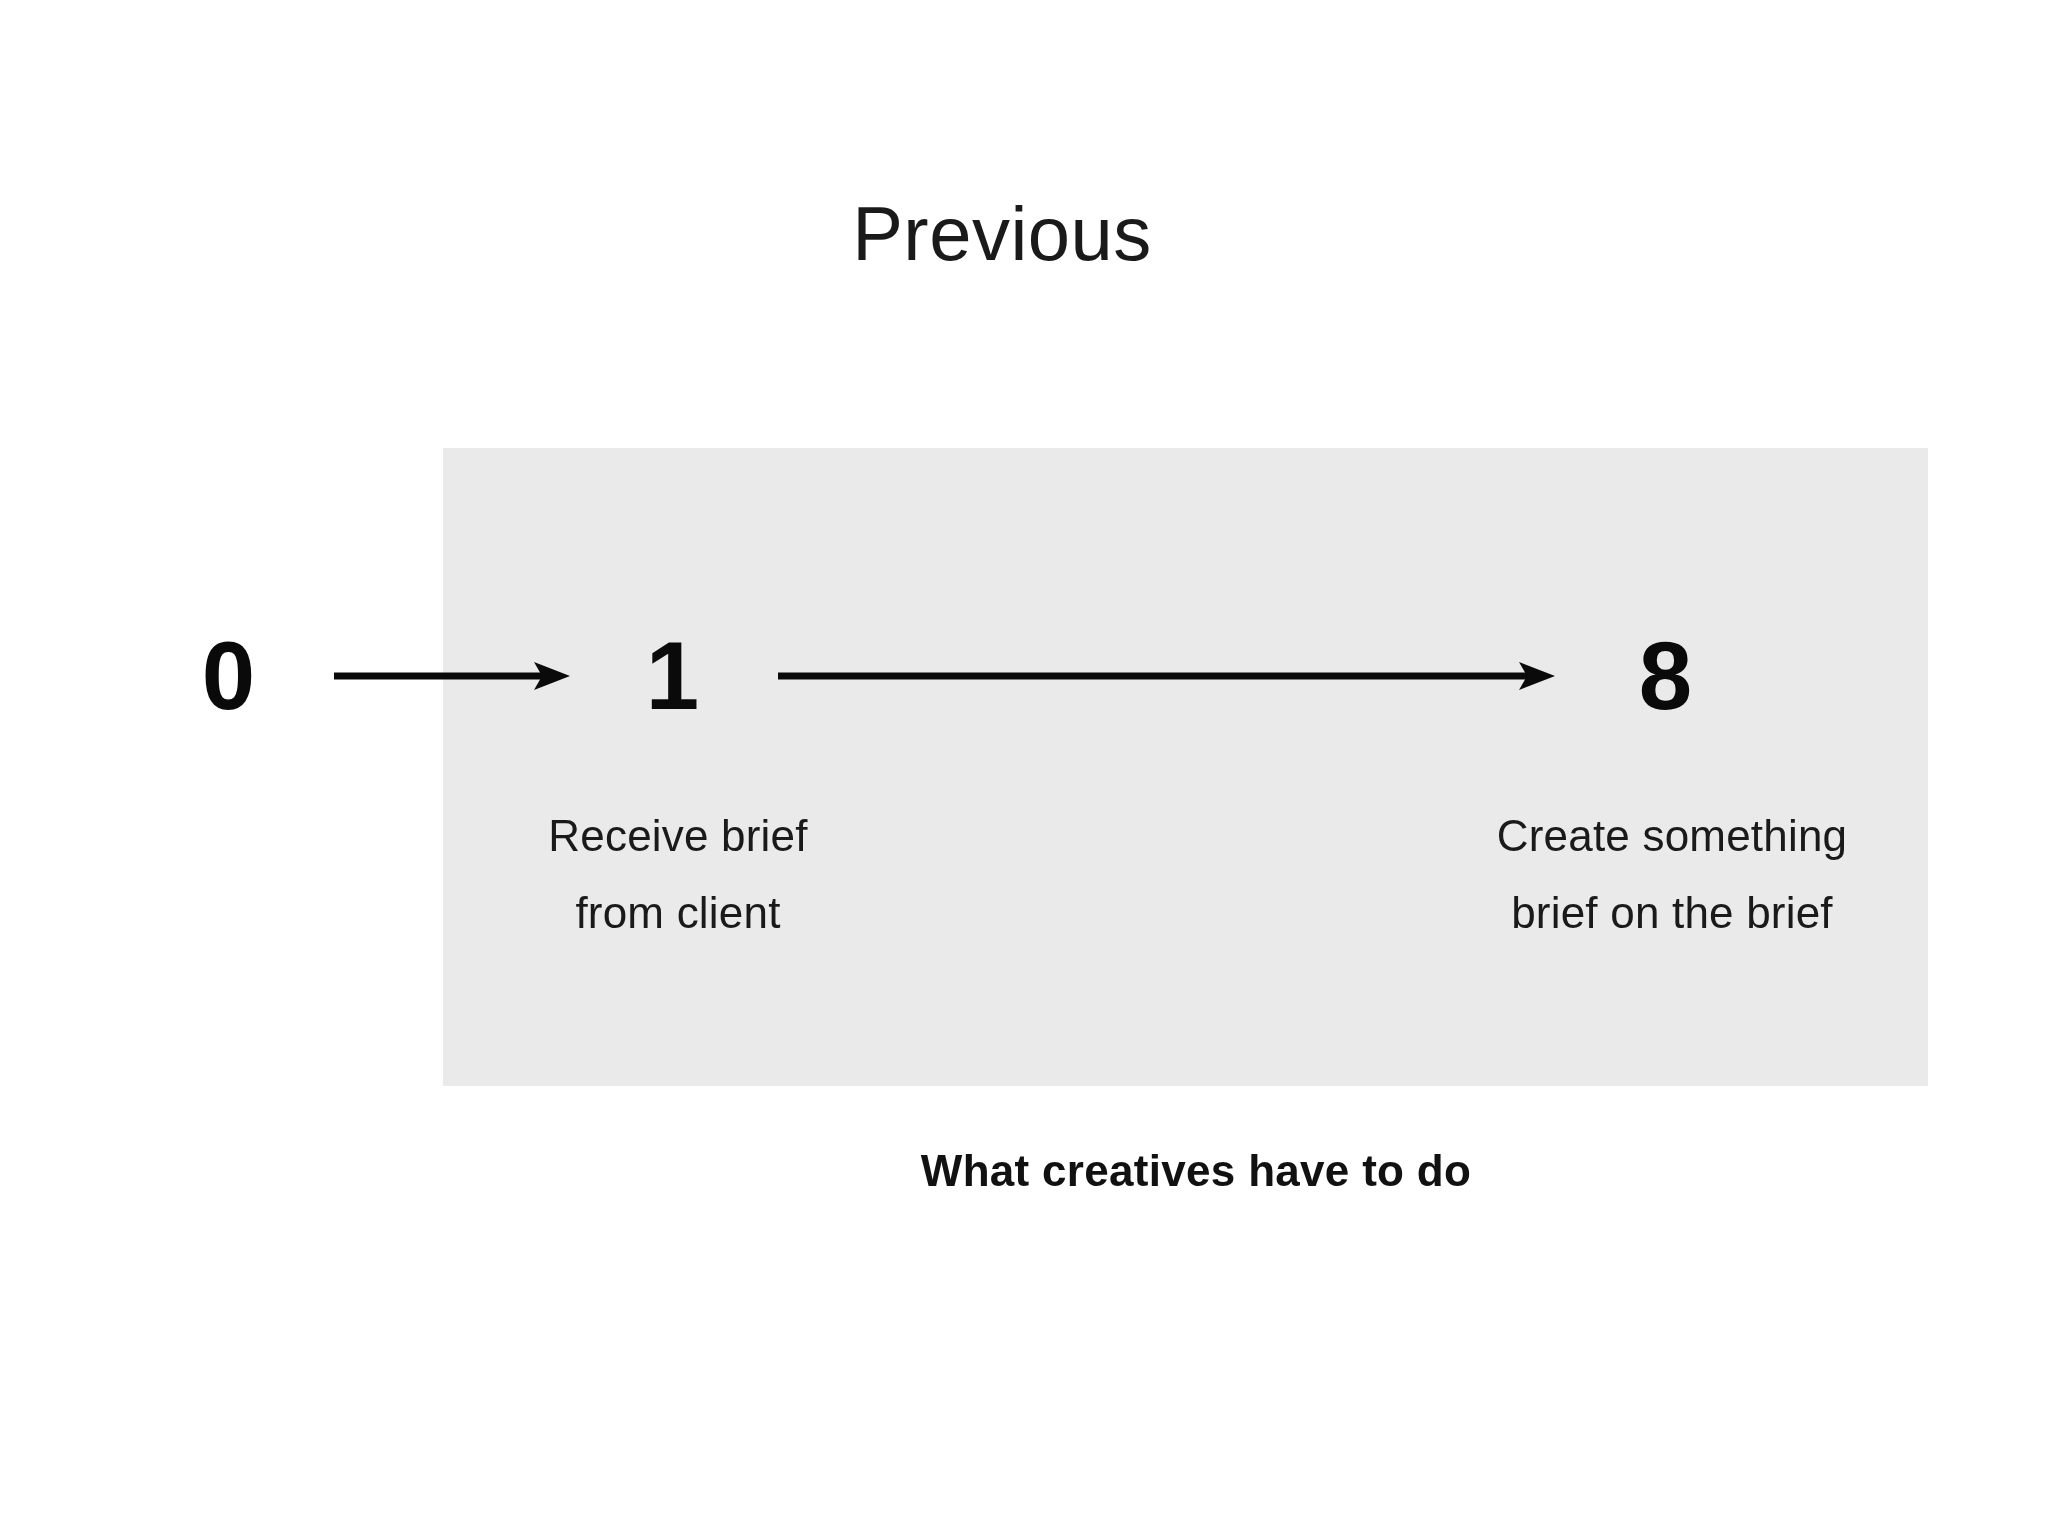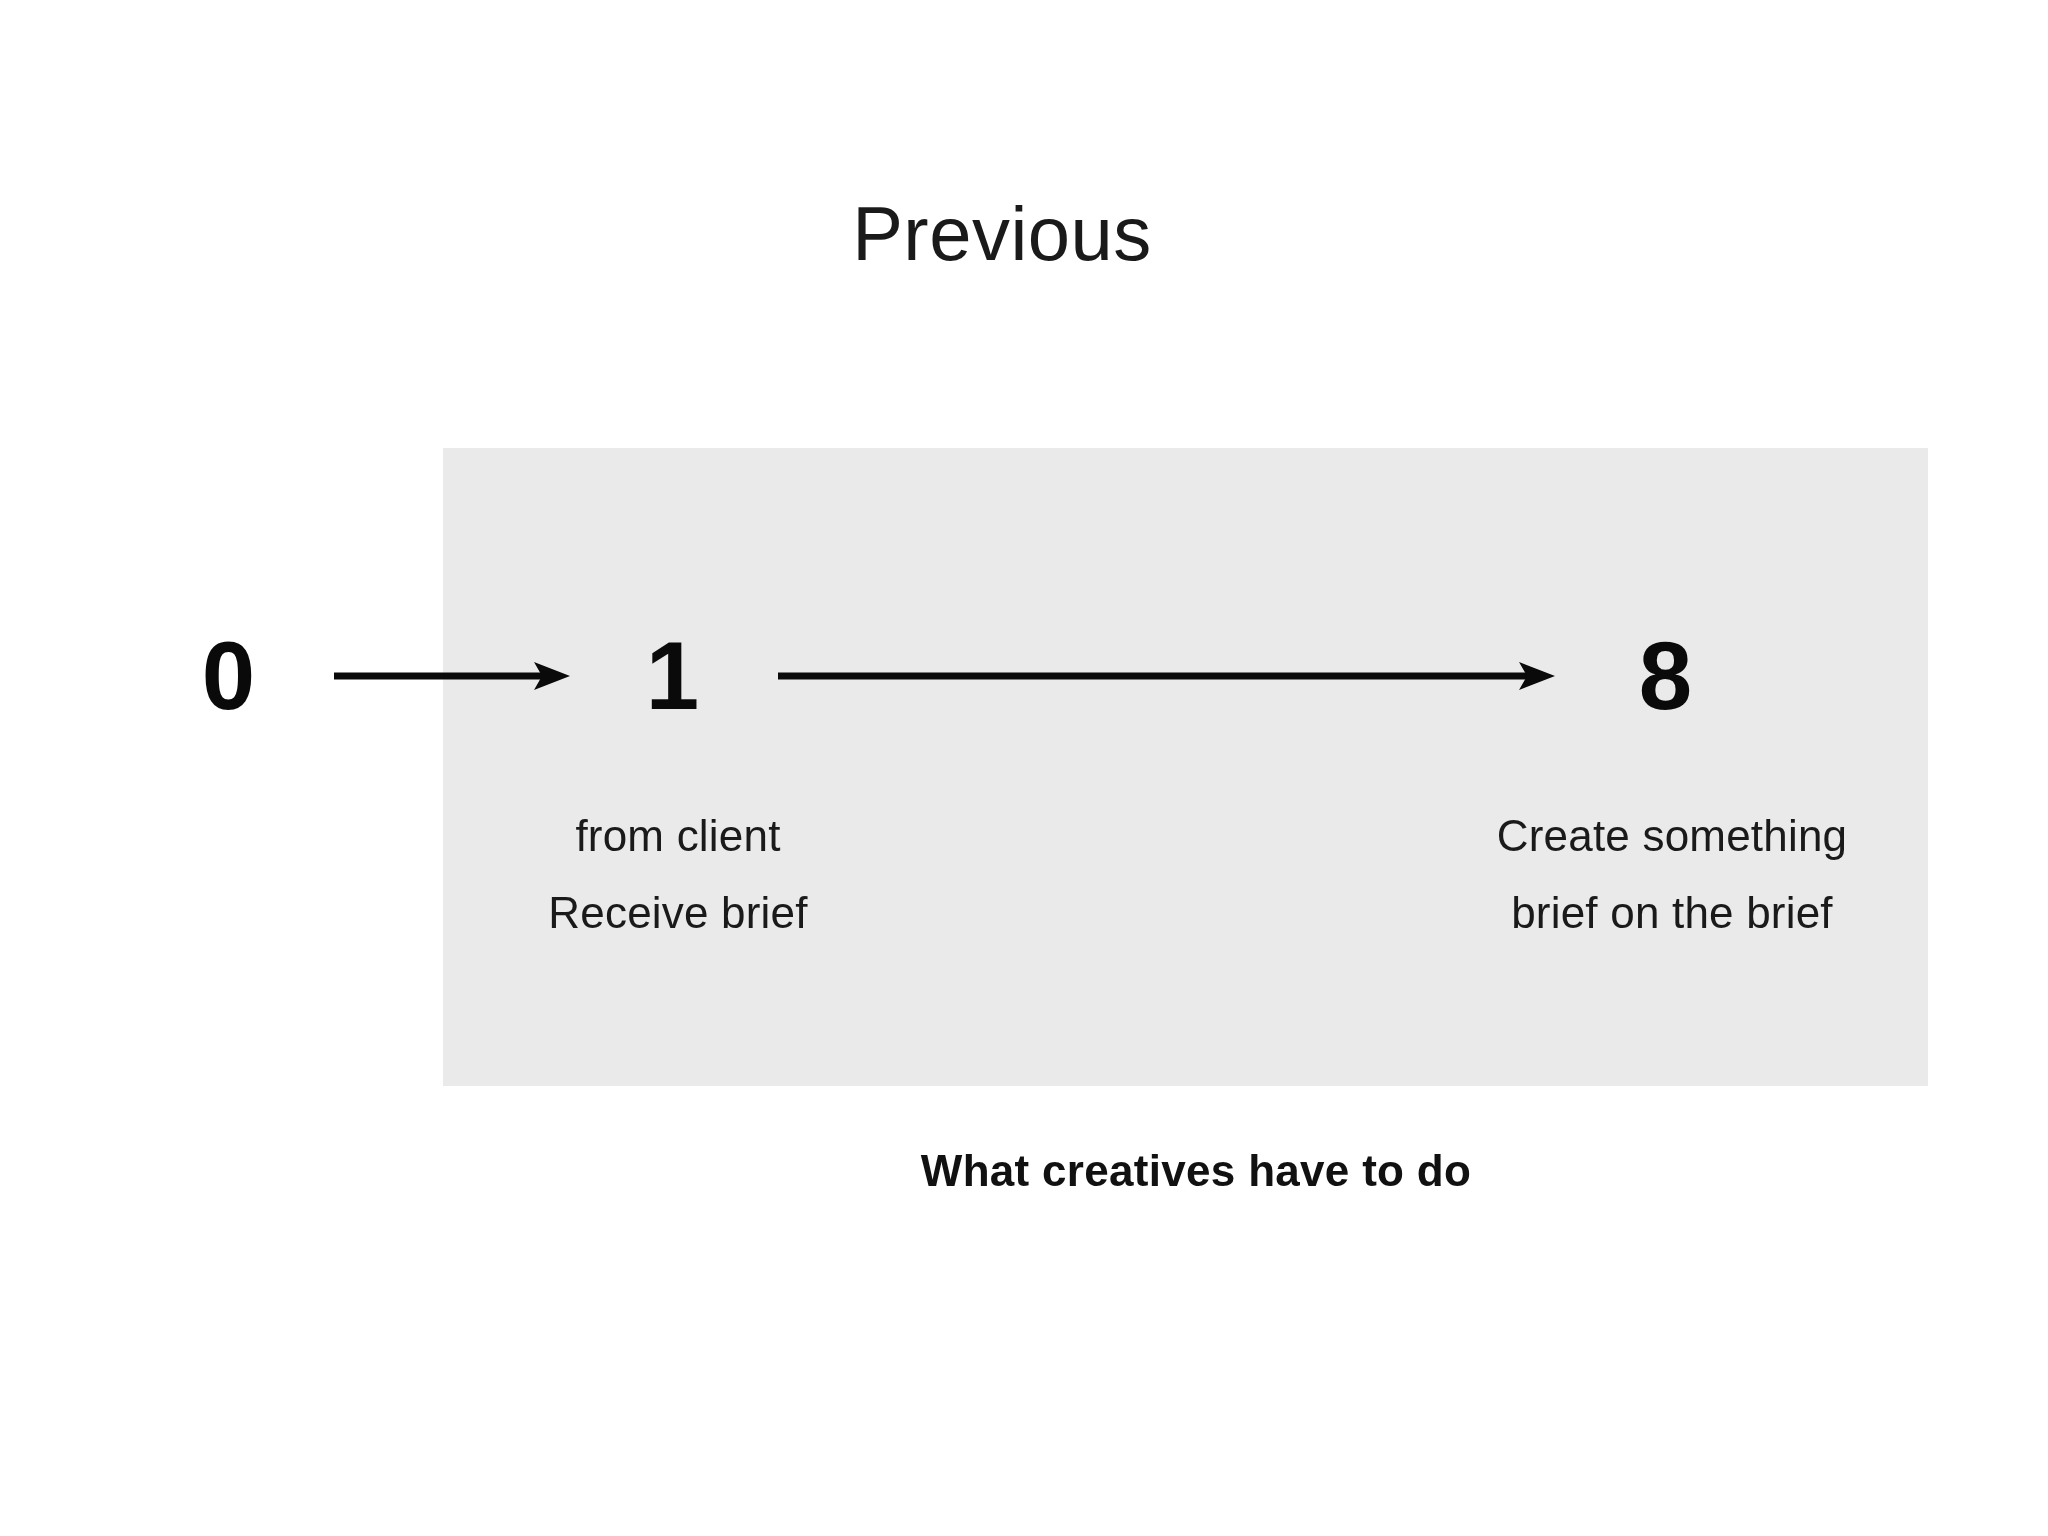--- a/index.html
+++ b/index.html
@@ -124,22 +124,22 @@
   <div class="arrow a2">
     <svg width="777" height="40" viewBox="0 0 777 40" aria-hidden="true">
       <line x1="0" y1="20" x2="751" y2="20" stroke="#0a0a0a" stroke-width="7"></line>
       <polygon points="777,20 741,6 749,20 741,34" fill="#0a0a0a"></polygon>
     </svg>
   </div>
 
   <div class="step-number n10">8</div>
 
   <div class="step-caption c1">
+    <span class="line">Receive brief</span>
     <span class="line">from client</span>
-    <span class="line">Receive brief</span>
   </div>
 
   <div class="step-caption c10">
     <span class="line">Create something</span>
     <span class="line">brief on the brief</span>
   </div>
 
   <div class="footer-caption">What creatives have to do</div>
 
 </div>

